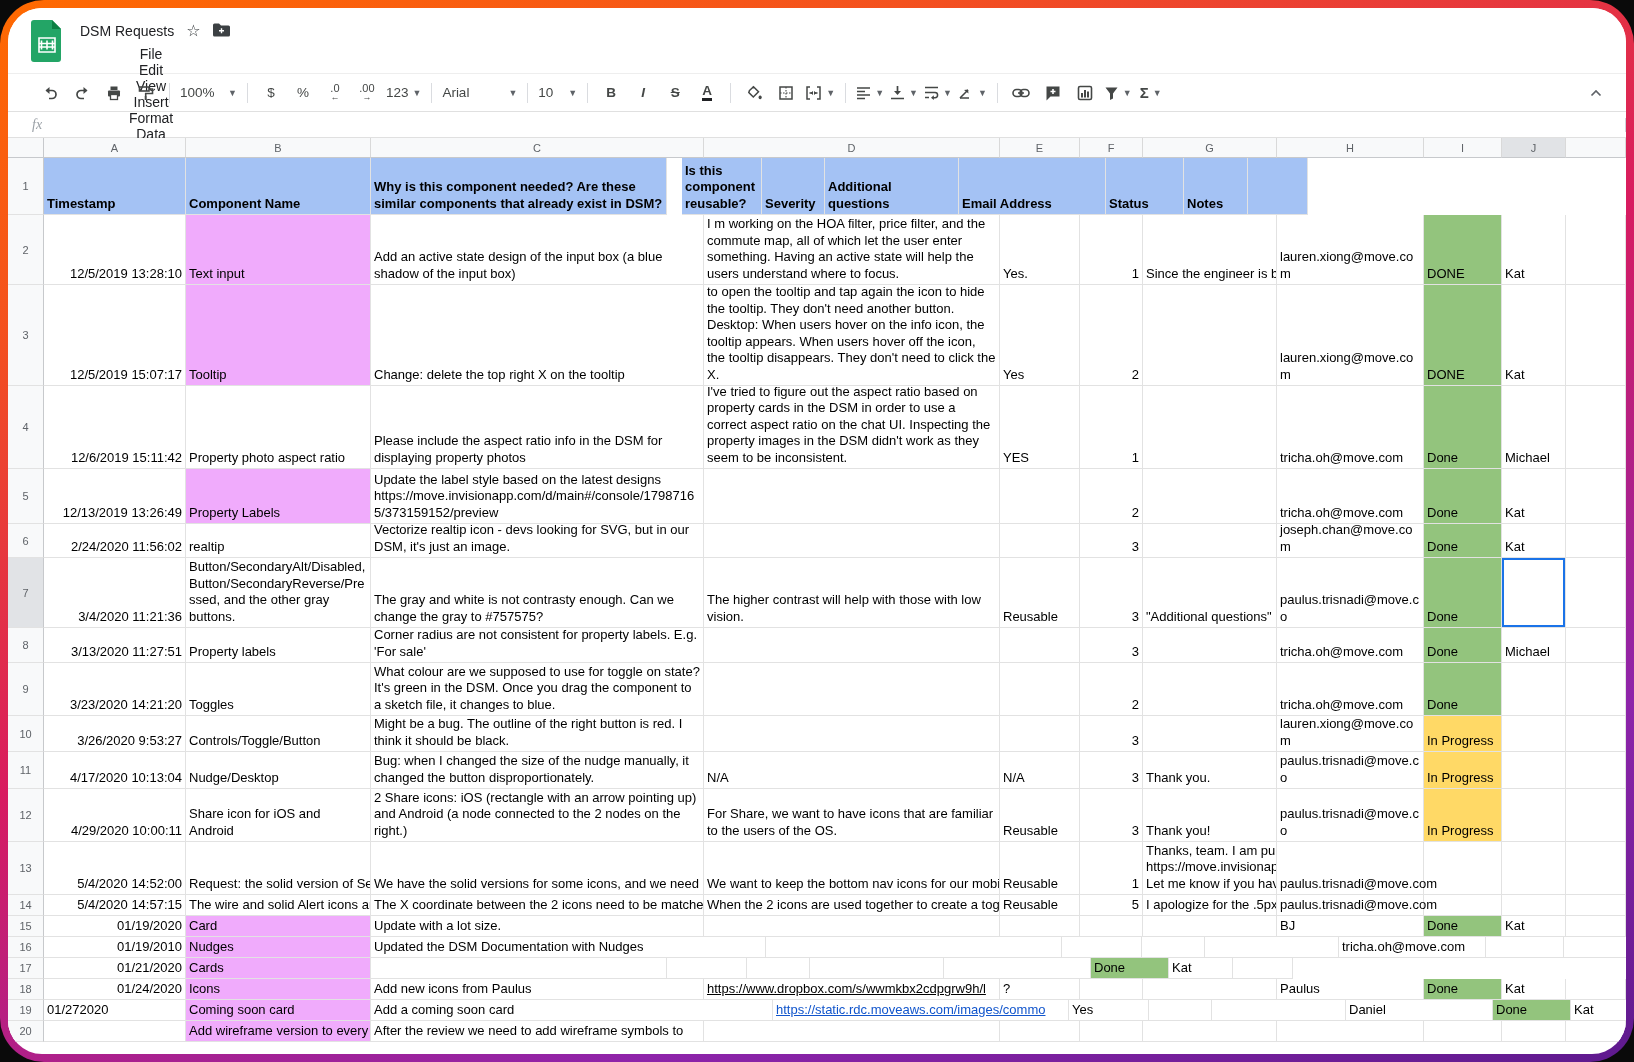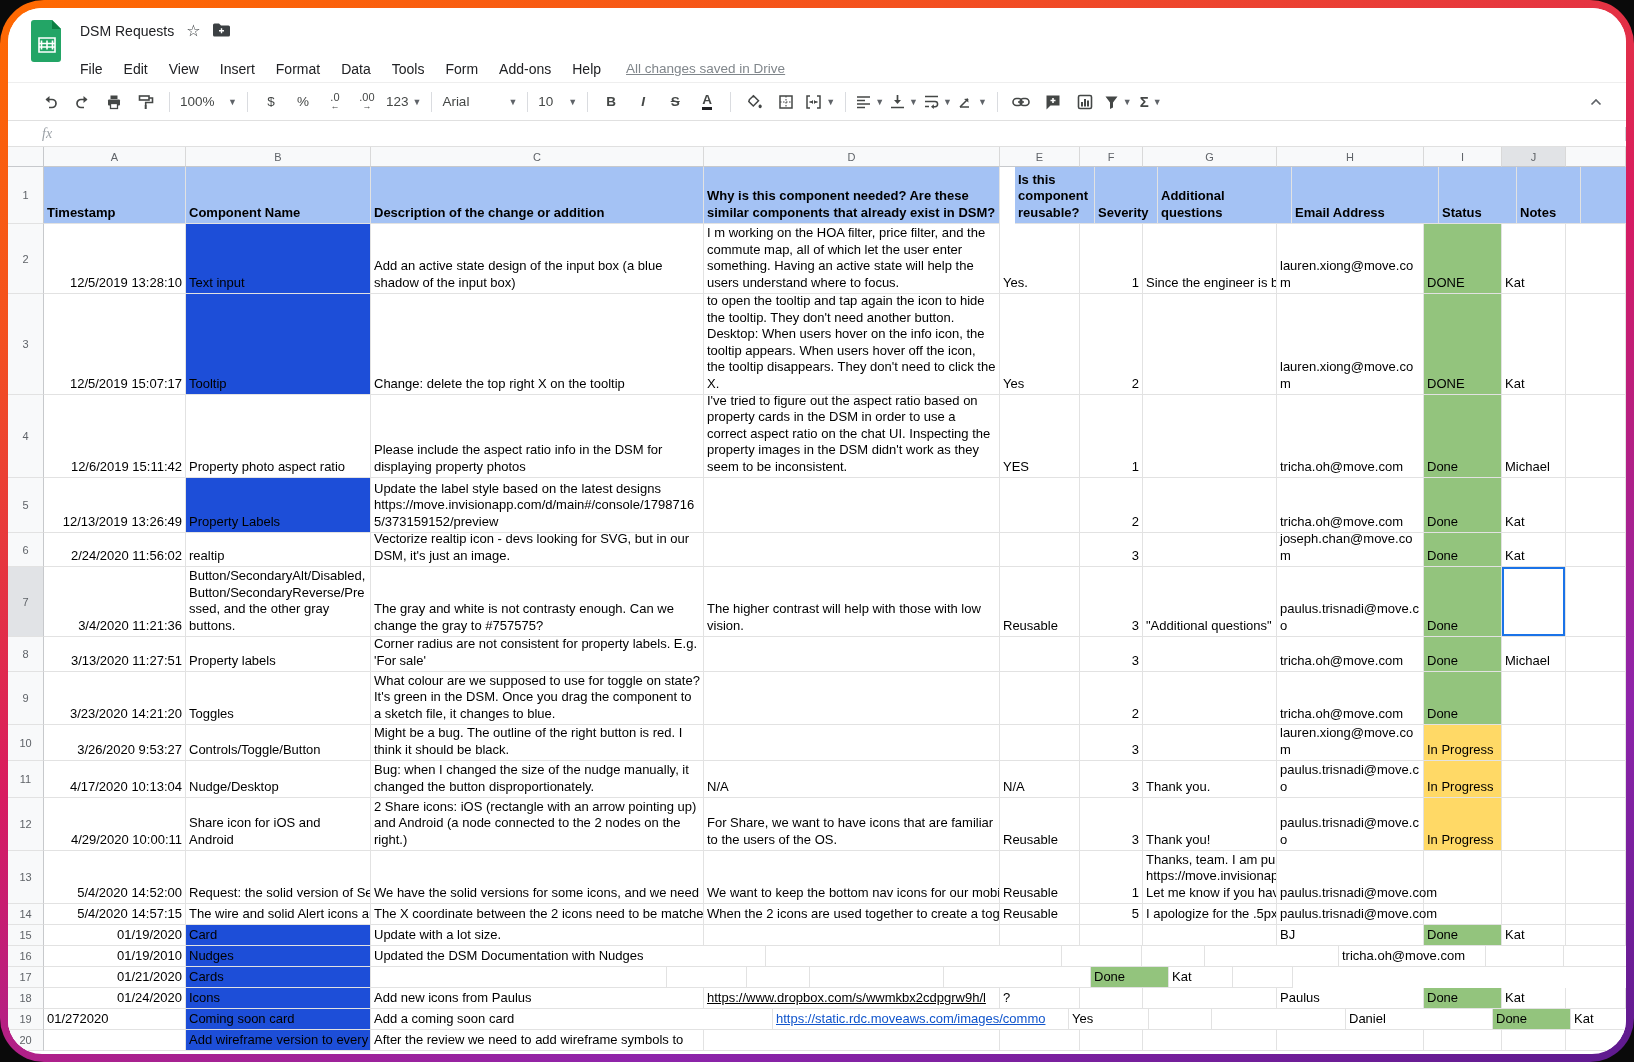--- a/index.html
+++ b/index.html
@@ -9,42 +9,42 @@
     padding:0;box-sizing:border-box;}
   .window{position:absolute;left:8px;top:8px;width:1618px;height:1046px;background:#fff;
     border-radius:34px;overflow:hidden;}
   
   .titlebar{display:flex;padding:9px 0 0 22px;background:#fff;}
   .logo{width:34px;height:44px;flex:0 0 34px;margin-top:2px;}
   .tbright{margin-left:16px;}
   .title-row{display:flex;align-items:center;gap:12px;height:28px;}
   .doctitle{font-size:14px;color:#202124;}
   .ticon{font-size:16px;color:#3c4043;line-height:1;}
-  .menu-row{display:flex;align-items:center;height:27px;margin-top:10px;}
+  .menu-row{display:flex;align-items:center;height:27px;margin-top:1px;flex-direction:column;}
   .menu-item{font-size:14px;color:#202124;margin-right:21px;cursor:default;}
   .saved{font-size:13.5px;color:#80868b;text-decoration:underline;margin-left:4px;}
   
   .toolbar{height:37px;border-top:1px solid #eeeeee;border-bottom:1px solid #e0e0e0;
     display:flex;align-items:center;padding:0 14px 0 26px;color:#444746;}
   .tbtn{height:26px;min-width:26px;display:flex;align-items:center;justify-content:center;
     border-radius:2px;font-size:13.5px;color:#444746;gap:3px;padding:0 3px;}
   .tbtn svg{display:block;}
   .car{font-size:9px;color:#5f6368;margin-left:1px;}
   .sep{width:1px;height:20px;background:#dadce0;margin:0 7px;flex:0 0 1px;}
   .sp{flex:1;}
   .zoomlbl{width:44px;text-align:left;}
   .fontlbl{width:62px;text-align:left;}
   .sizelbl{width:26px;text-align:left;}
   .bld{font-weight:700;} .itl{font-style:italic;font-weight:600;} .stk{text-decoration:line-through;font-weight:600;}
   .tcolor{font-weight:700;border-bottom:3px solid #202124;line-height:14px;}
   .stack{display:flex;flex-direction:column;align-items:center;line-height:9px;font-size:11px;}
   .stack .arr{font-size:9px;line-height:8px;color:#444746;}
   .collapse{font-size:13px;color:#5f6368;font-weight:700;}
   
-  .fxbar{height:25px;border-bottom:1px solid #e0e0e0;display:flex;align-items:center;padding-left:34px;justify-content:space-between;}
+  .fxbar{height:25px;border-bottom:1px solid #e0e0e0;display:flex;align-items:center;padding-left:24px;justify-content:space-between;}
   .fx{font-style:italic;font-family:"Liberation Serif","DejaVu Serif",serif;color:#9aa0a6;font-size:14px;width:30px;}
   .caret{width:1px;height:14px;background:#cfd4da;margin-left:8px;}
   
   .grid{position:relative;background:#fff;}
   .colheads{display:flex;height:20px;background:#f8f9fa;}
   .corner{width:36px;flex:0 0 36px;background:#f8f9fa;border-right:1px solid #c7c9cc;border-bottom:1px solid #c7c9cc;box-sizing:border-box;}
   .colhead{box-sizing:border-box;border-right:1px solid #d9d9d9;border-bottom:1px solid #c7c9cc;
     font-size:11px;color:#5f6368;display:flex;align-items:center;justify-content:center;flex:0 0 auto;}
   .colhead.hl{background:#e1e3e6;}
   .grow{display:flex;box-sizing:border-box;}
@@ -54,21 +54,21 @@
   .selgut{background:#e1e3e6;}
   .cell{box-sizing:border-box;border-right:1px solid #e2e2e2;border-bottom:1px solid #e2e2e2;
     display:flex;align-items:flex-end;padding:1px 3px 2px 3px;overflow:hidden;flex:0 0 auto;
     font-size:13px;line-height:16.5px;color:#000;}
   .cell span{display:block;min-width:0;}
   .wrap .cell span{white-space:pre-line;overflow-wrap:break-word;}
   .nowrap .cell span{white-space:pre;}
   .cell.nw span{white-space:pre;}
   .r{justify-content:flex-end;text-align:right;}
   .head .cell{background:#a4c2f4;font-weight:700;}
-  .bg-g{background:#1d4ed8;} .bg-s{background:#93c47d;} .bg-y{background:#ffd966;}
+  .bg-g{background:#f0abfc;} .bg-s{background:#93c47d;} .bg-y{background:#ffd966;}
   .lk-k span{text-decoration:underline;}
   .lk-b span{color:#1155cc;text-decoration:underline;}
   .ov{overflow:visible;position:relative;z-index:2;}
   .ba span{overflow-wrap:anywhere;word-break:break-word;}
   .sel{box-shadow:inset 0 0 0 2px #1a73e8;z-index:3;}
 </style>
 </head>
 <body>
 
 <div class="frame">
@@ -291,23 +291,20 @@
         </div>
     <div>
           <div class="grow wrap head" style="height: 57px;">
             <div class="gut">1</div>
             <div class="cell" style="width: 142px;">
               <span>Timestamp</span>
             </div>
             <div class="cell" style="width: 185px;">
               <span>Component Name</span>
             </div>
-            <div class="cell" style="width: 333px;">
-              <span>Description of the change or addition</span>
-            </div>
             <div class="cell" style="width: 296px;">
               <span>Why is this component needed? Are these
 similar components that already exist in DSM?</span>
             </div>
             <div class="cell" style="width: 80px; margin-left: 15px;">
               <span>Is this
 component
 reusable?</span>
             </div>
             <div class="cell" style="width: 63px;">

